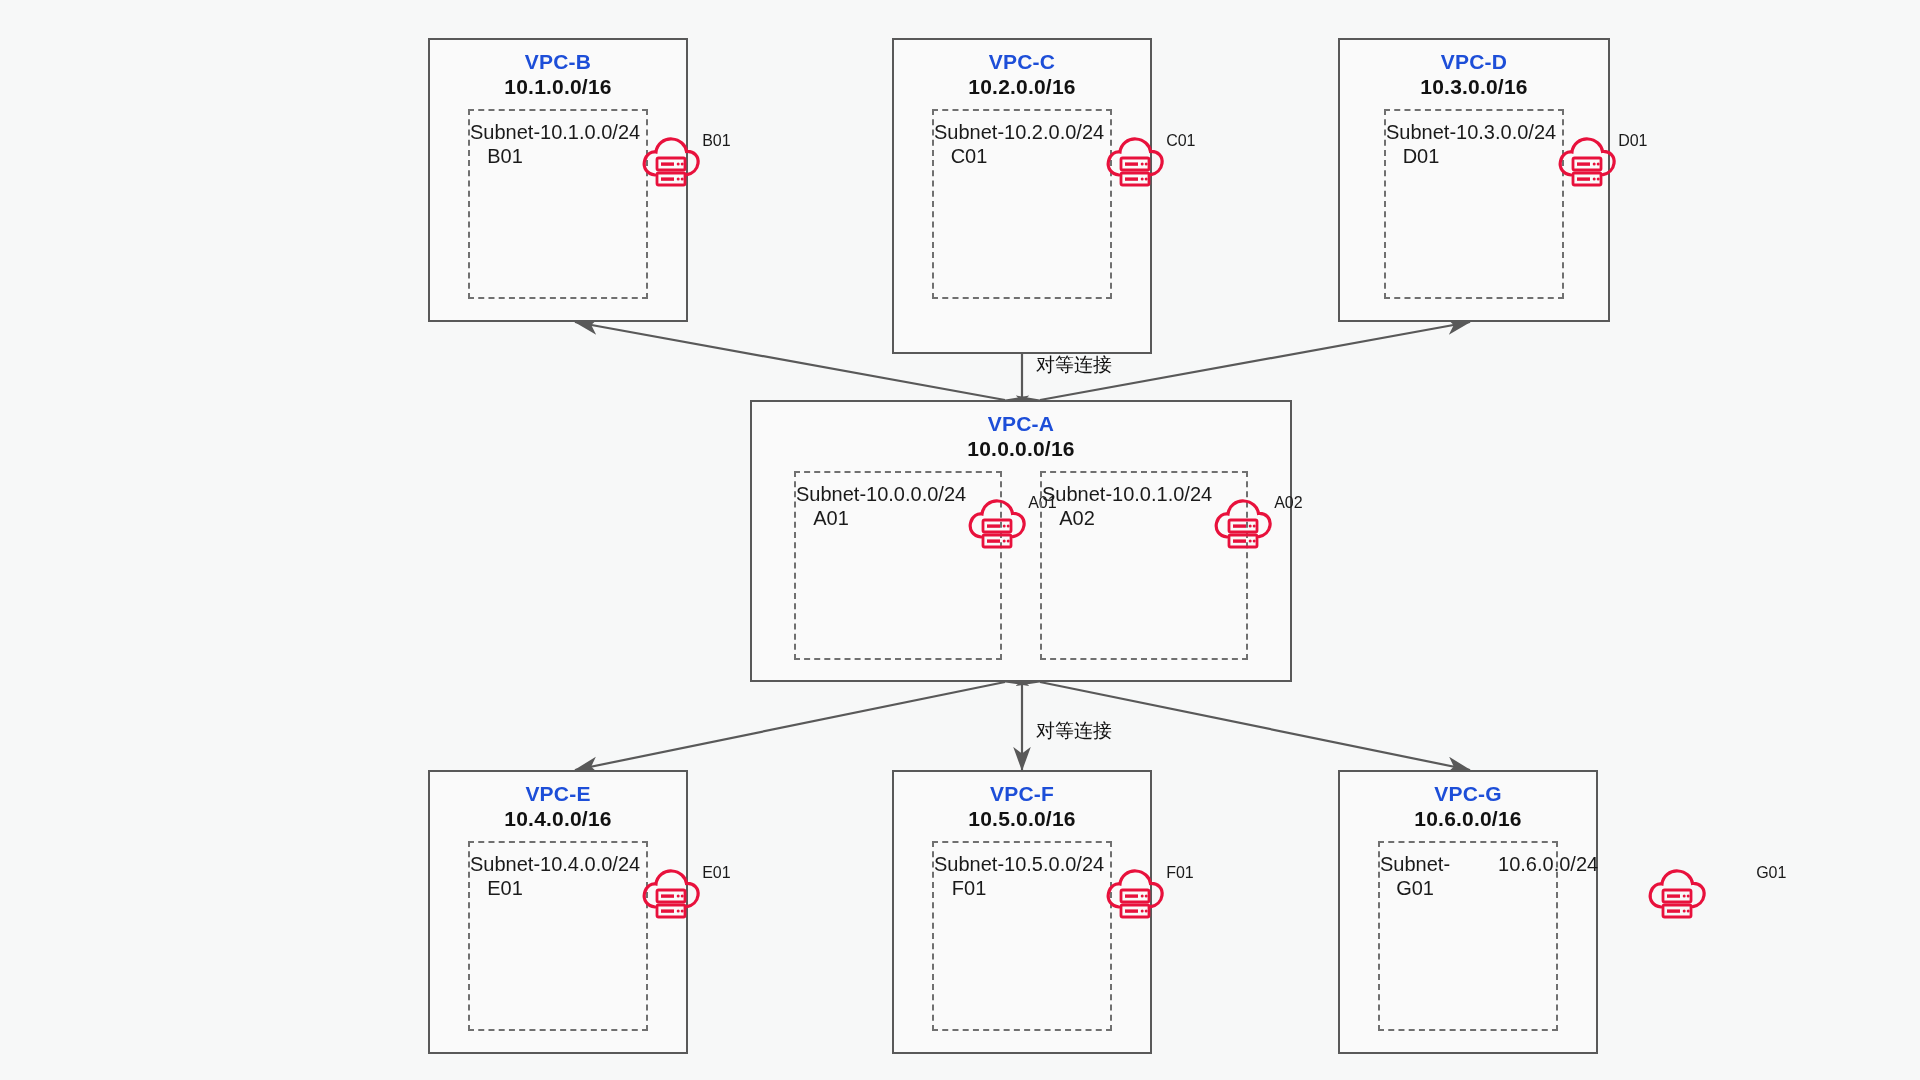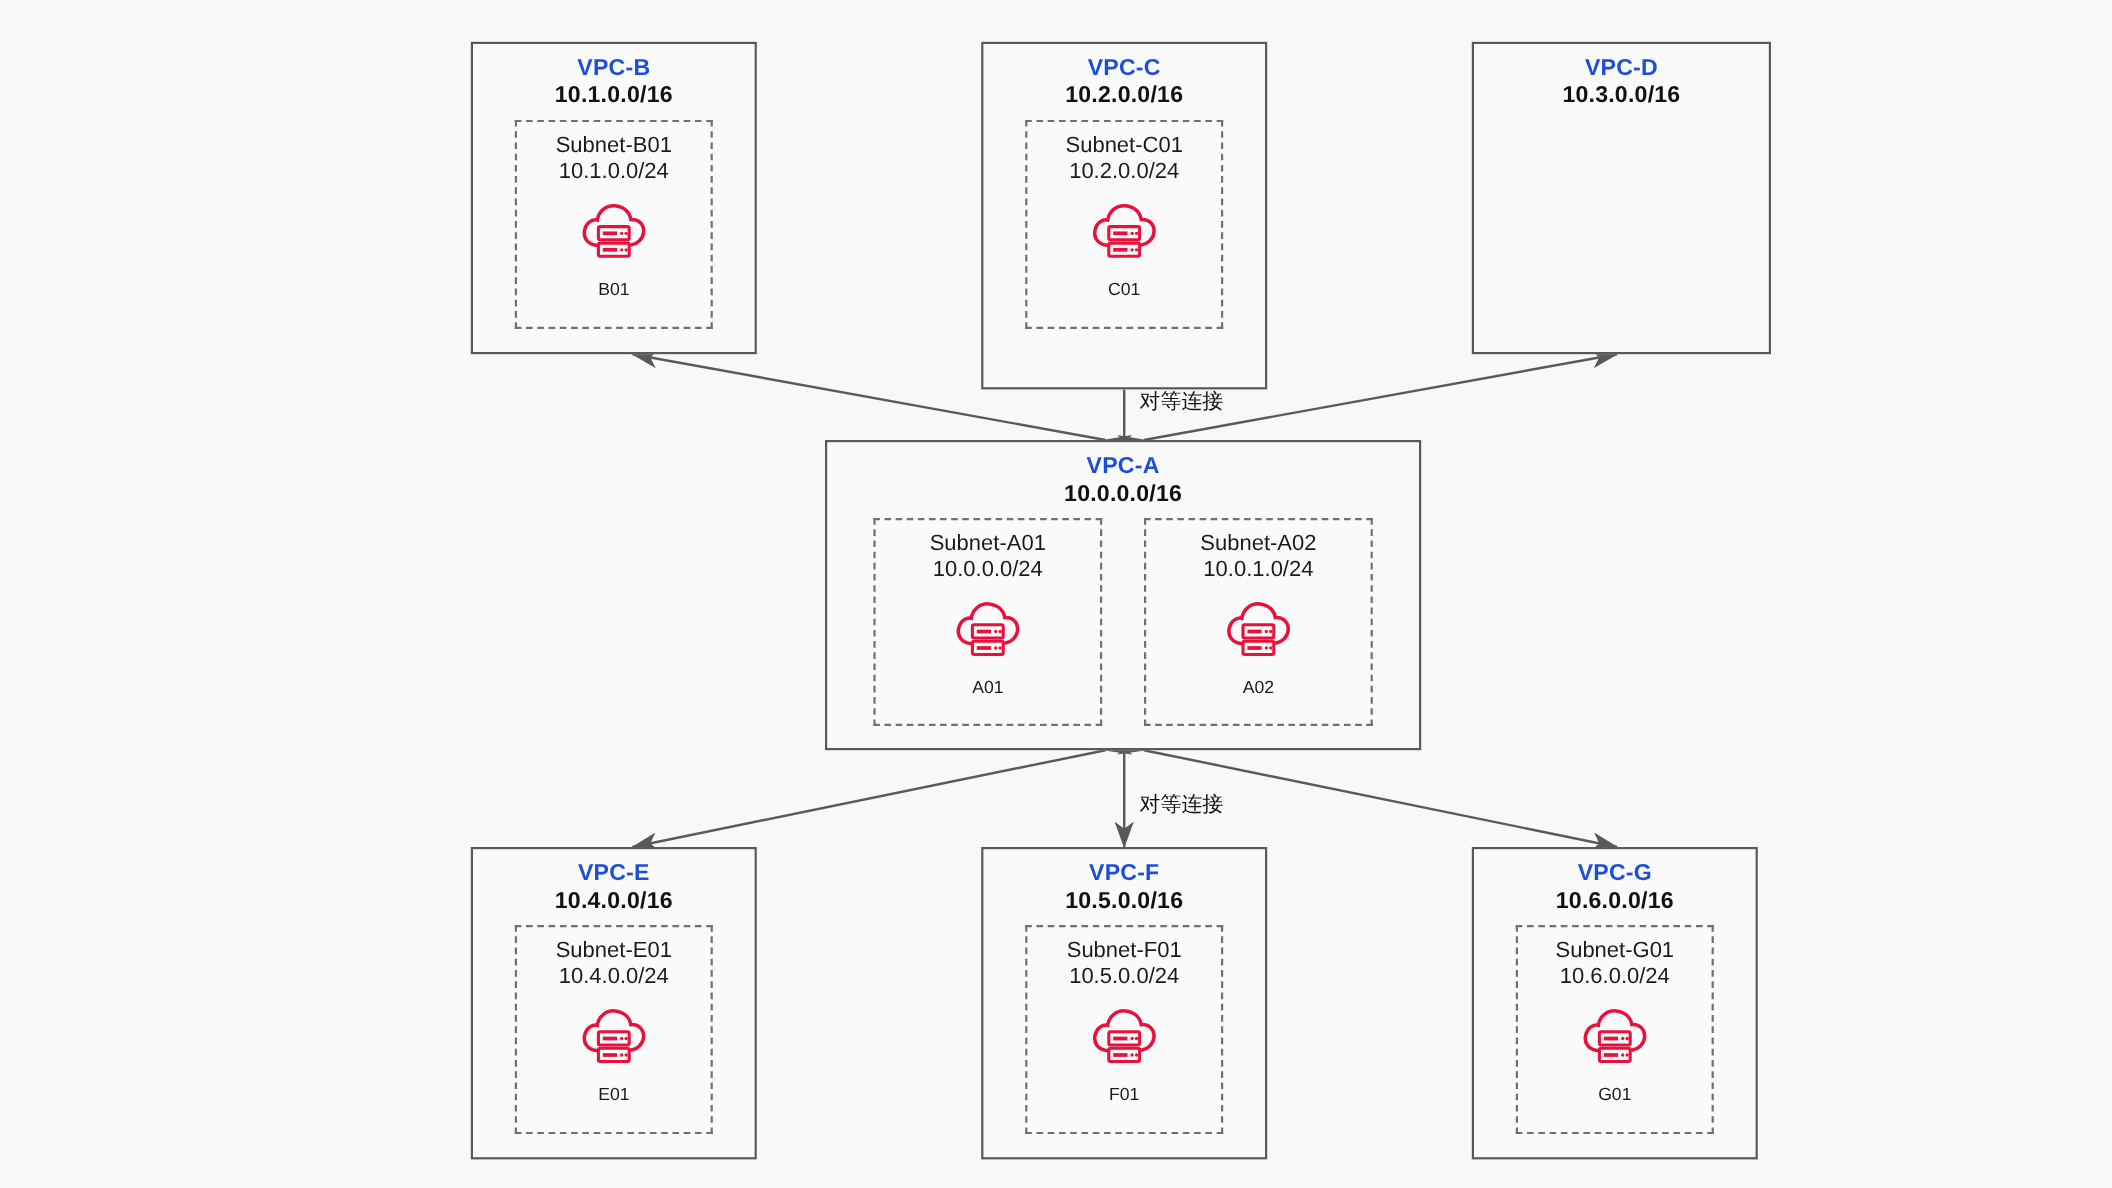--- a/index.html
+++ b/index.html
@@ -44,22 +44,21 @@
     flex-direction:row;
     gap:38px;
     margin-top:9px;
     justify-content:center;
   }
   .subnet{
     box-sizing:border-box;
     border:2px dashed #707070;
     background:transparent;
     display:flex;
-    flex-direction:column;
-    align-items:center;
+    flex-direction:row;
     padding-top:9px;
   }
   .subnet-name{font-size:20px;color:#1a1a1a;line-height:1.2;text-align:center;}
   .subnet-cidr{font-size:20px;color:#1a1a1a;line-height:1.2;text-align:center;}
   .host-icon{margin-top:14px;}
   .host-label{font-size:16px;color:#1a1a1a;margin-top:12px;text-align:center;}
 
   .peer-label{
     position:absolute;
     font-size:19px;
@@ -153,20 +152,40 @@
           </svg>
         </div>
         <div class="host-label">C01</div>
       </div>
     </div>
   </div>
 
   <div class="vpc" style="left:1338px;top:38px;width:272px;height:284px;">
     <div class="vpc-title">VPC-D</div>
     <div class="vpc-cidr">10.3.0.0/16</div>
+    <div class="subnet-row">
+      <div class="subnet" style="width:180px;height:190px;">
+        <div class="subnet-name">Subnet-D01</div>
+        <div class="subnet-cidr">10.3.0.0/24</div>
+        <div class="host-icon">
+          <svg width="62" height="56" viewBox="0 0 62 56">
+            <path d="M15,41 C7,40 3,34 4.5,27 C6,20 12,17 16,18 C17,10 24,4.5 32,5 C40,5.5 45.5,11 46.5,17.5 C54,17 59,22.5 58,29.5 C57.2,35.4 52.6,39.6 47,40.6" fill="none" stroke="#e8113c" stroke-width="3.2" stroke-linecap="round"></path>
+            <rect x="17" y="24" width="28" height="12" rx="1.6" fill="none" stroke="#e8113c" stroke-width="2.8"></rect>
+            <rect x="21" y="28.4" width="13" height="3.4" fill="#e8113c"></rect>
+            <circle cx="38.2" cy="30.1" r="1.5" fill="#e8113c"></circle>
+            <circle cx="42.2" cy="30.1" r="1.5" fill="#e8113c"></circle>
+            <rect x="17" y="39" width="28" height="12" rx="1.6" fill="none" stroke="#e8113c" stroke-width="2.8"></rect>
+            <rect x="21" y="43.4" width="13" height="3.4" fill="#e8113c"></rect>
+            <circle cx="38.2" cy="45.1" r="1.5" fill="#e8113c"></circle>
+            <circle cx="42.2" cy="45.1" r="1.5" fill="#e8113c"></circle>
+          </svg>
+        </div>
+        <div class="host-label">D01</div>
+      </div>
+    </div>
   </div>
 
   <div class="vpc" style="left:750px;top:400px;width:542px;height:282px;">
     <div class="vpc-title">VPC-A</div>
     <div class="vpc-cidr">10.0.0.0/16</div>
     <div class="subnet-row">
 
       <div class="subnet" style="width:208px;height:189px;">
         <div class="subnet-name">Subnet-A01</div>
         <div class="subnet-cidr">10.0.0.0/24</div>
@@ -255,21 +274,21 @@
         </div>
         <div class="host-label">F01</div>
       </div>
     </div>
   </div>
 
   <div class="vpc" style="left:1338px;top:770px;width:260px;height:284px;">
     <div class="vpc-title">VPC-G</div>
     <div class="vpc-cidr">10.6.0.0/16</div>
     <div class="subnet-row">
-      <div class="subnet" style="width:180px;height:190px;">
+      <div class="subnet" style="width:180px;height:190px;gap:48px;">
         <div class="subnet-name">Subnet-G01</div>
         <div class="subnet-cidr">10.6.0.0/24</div>
         <div class="host-icon">
           <svg width="62" height="56" viewBox="0 0 62 56">
             <path d="M15,41 C7,40 3,34 4.5,27 C6,20 12,17 16,18 C17,10 24,4.5 32,5 C40,5.5 45.5,11 46.5,17.5 C54,17 59,22.5 58,29.5 C57.2,35.4 52.6,39.6 47,40.6" fill="none" stroke="#e8113c" stroke-width="3.2" stroke-linecap="round"></path>
             <rect x="17" y="24" width="28" height="12" rx="1.6" fill="none" stroke="#e8113c" stroke-width="2.8"></rect>
             <rect x="21" y="28.4" width="13" height="3.4" fill="#e8113c"></rect>
             <circle cx="38.2" cy="30.1" r="1.5" fill="#e8113c"></circle>
             <circle cx="42.2" cy="30.1" r="1.5" fill="#e8113c"></circle>
             <rect x="17" y="39" width="28" height="12" rx="1.6" fill="none" stroke="#e8113c" stroke-width="2.8"></rect>

